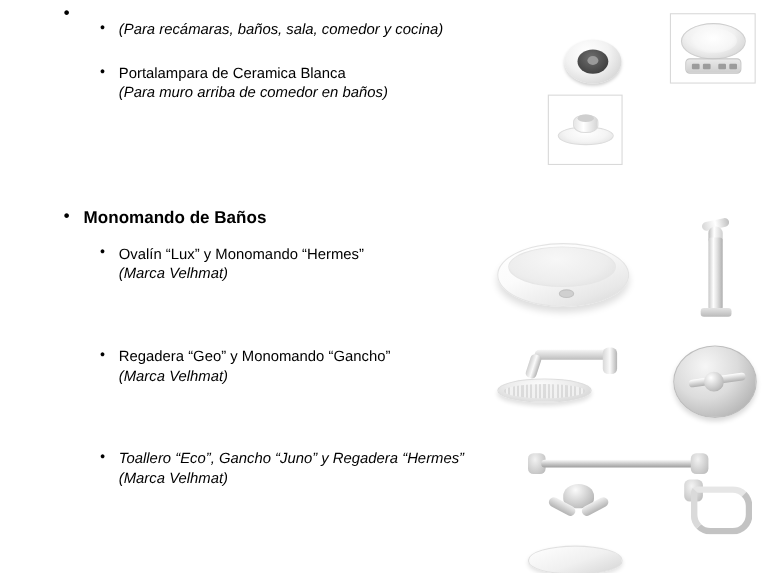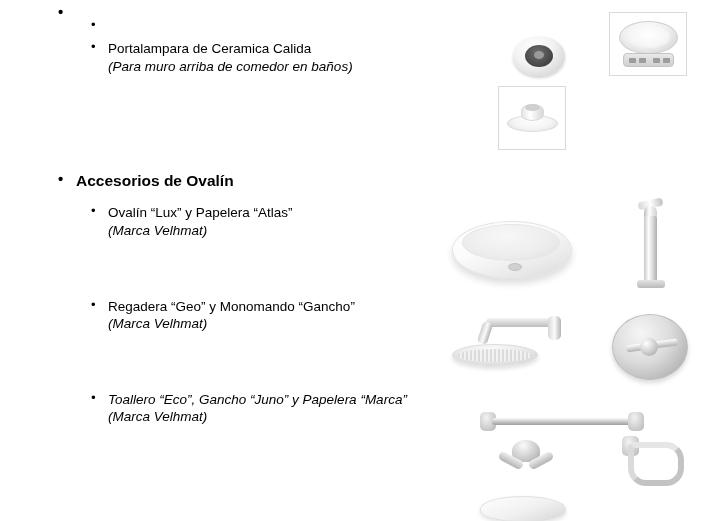--- a/index.html
+++ b/index.html
@@ -336,58 +336,59 @@
 
     <p class="l1">
       <span class="bullet">•</span>
     </p>
 
     <div class="gap-sm"></div>
 
     <p class="l2">
       <span class="bullet">•</span>
     </p>
+    <p class="sub">(Para recámaras, baños, sala, comedor y cocina)</p>
 
     <div class="gap-md"></div>
 
     <p class="l2">
       <span class="bullet">•</span>
-      <span>Portalampara de Ceramica Calida</span>
+      <span>Portalampara de Ceramica Blanca</span>
     </p>
     <p class="sub">(Para muro arriba de comedor en baños)</p>
 
     <div class="gap-lg"></div>
     <div class="gap-xl"></div>
 
     <p class="l1">
       <span class="bullet">•</span>
-      <span>Accesorios de Ovalín</span>
+      <span>Monomando de Baños</span>
     </p>
 
     <div class="gap-sm"></div>
 
     <p class="l2">
       <span class="bullet">•</span>
-      <span>Ovalín “Lux” y Papelera “Atlas”</span>
+      <span>Ovalín “Lux” y Monomando “Hermes”</span>
     </p>
     <p class="sub">(Marca Velhmat)</p>
 
     <div class="gap-lg"></div>
 
     <p class="l2">
       <span class="bullet">•</span>
       <span>Regadera “Geo” y Monomando “Gancho”</span>
     </p>
     <p class="sub">(Marca Velhmat)</p>
 
     <div class="gap-lg"></div>
 
     <p class="l2 ital">
       <span class="bullet">•</span>
-      <span>Toallero “Eco”, Gancho “Juno” y Papelera “Marca”</span>
+      <span>Toallero “Eco”, Gancho “Juno” y Regadera “Hermes”</span>
     </p>
     <p class="sub">(Marca Velhmat)</p>
 
   </div>
 
   <div class="img downlight">
     <div class="dl-ring"></div>
     <div class="dl-inner"></div>
     <div class="dl-dot"></div>
   </div>

